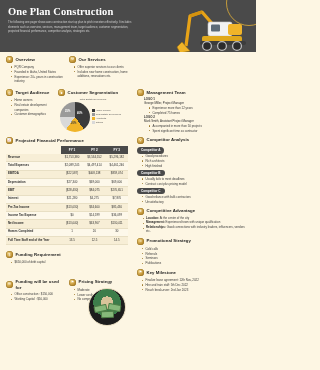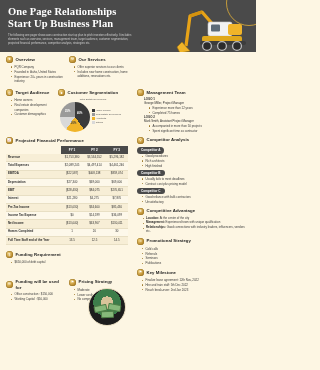--- a/index.html
+++ b/index.html
@@ -115,22 +115,21 @@
   }
   .bill { position:absolute; width:13px; height:7px; background:#86b87a; border:.4px solid #4e7d46; border-radius:1px; }
 </style>
 </head>
 <body>
 
 <div class="header">
   <div class="corner-arc"></div>
 
   <h1>
-    <span>One Page Relationships</span><br>
-    <span>Start Up Business Plan</span>
+    <span>One Plan Construction</span><br>
   </h1>
   <div class="subtitle">The following one pager showcases construction start up plan to pitch investors effectively. It includes elements such as overview, services, management team, target audience, customer segmentation, projected financial performance, competitor analysis, strategies etc.</div>
 
   <svg class="excavator" viewBox="0 0 78 50">
 
     <path d="M14 44 L18 14 L30 10 L44 26" stroke="#e8a317" stroke-width="3.2" fill="none" stroke-linejoin="round"></path>
     <path d="M18 14 L30 10" stroke="#d4920f" stroke-width="3" fill="none"></path>
 
     <path d="M10 40 l-5 5 l3 6 l10 -2 z" fill="#f0b429" stroke="#9a7010" stroke-width=".6"></path>
 

